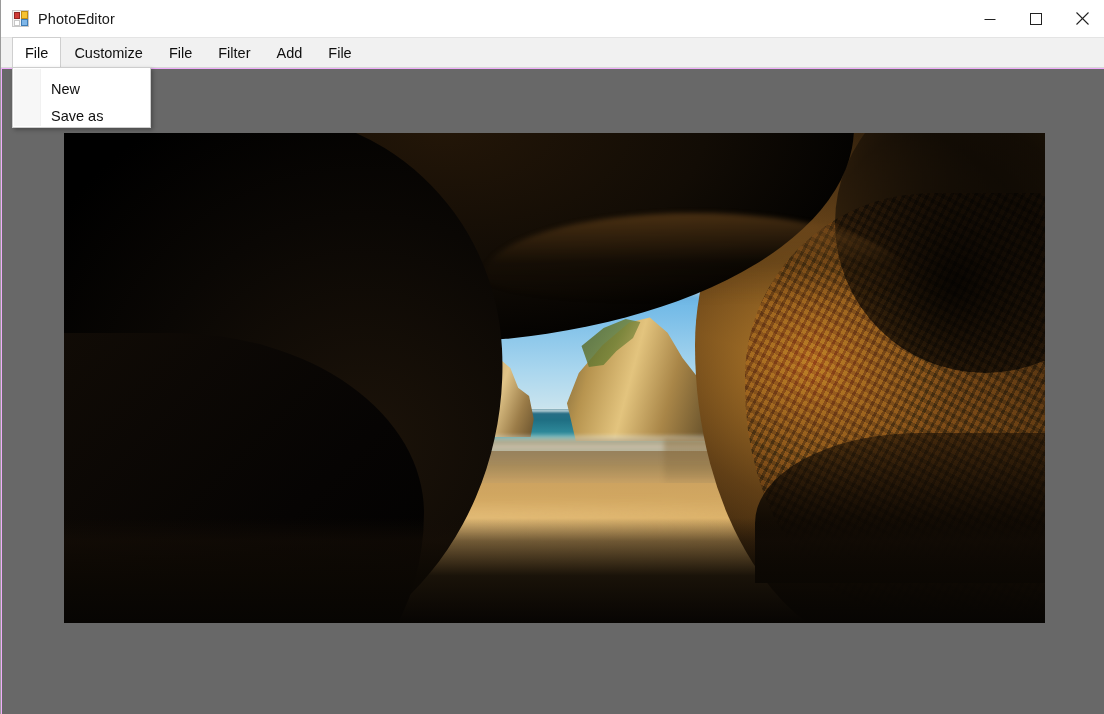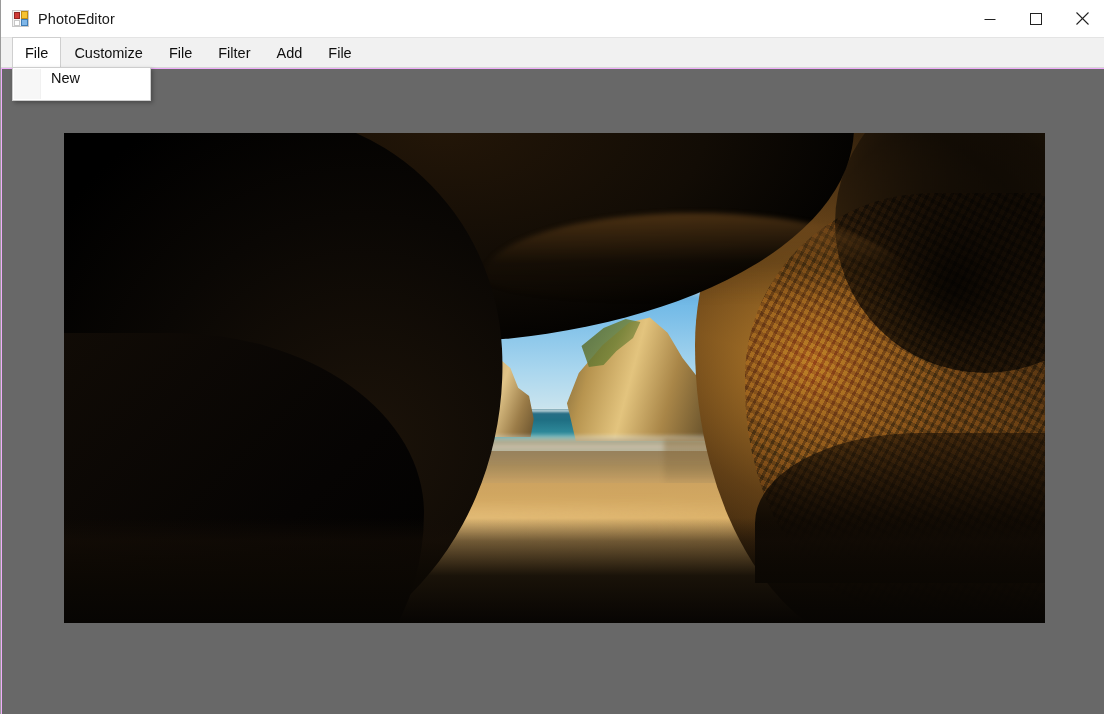--- a/index.html
+++ b/index.html
@@ -110,21 +110,21 @@
   .dropdown .gutter {
     position: absolute;
     left: 1px; top: 1px;
     width: 27px; bottom: 1px;
     background: #f7f7f7;
     border-right: 1px solid #f1f1f1;
   }
   .dd-item {
     position: relative;
     height: 27px;
-    display: flex; align-items: flex-start;
+    display: flex; align-items: flex-end;
     padding-left: 38px;
     font-size: 14.5px;
     color: #0f0f0f;
     white-space: nowrap;
     cursor: default;
     z-index: 2;
   }
 
   
   .workspace {
@@ -390,15 +390,18 @@
 
       <div class="layer fg-shadow"></div>
     </div>
   </div>
 
   <div class="dropdown">
     <div class="gutter"></div>
     <div class="dd-item">
       <span>New</span>
     </div>
+    <div class="dd-item">
+      <span>Save as</span>
+    </div>
   </div>
 
 </div>
 
 </body></html>

